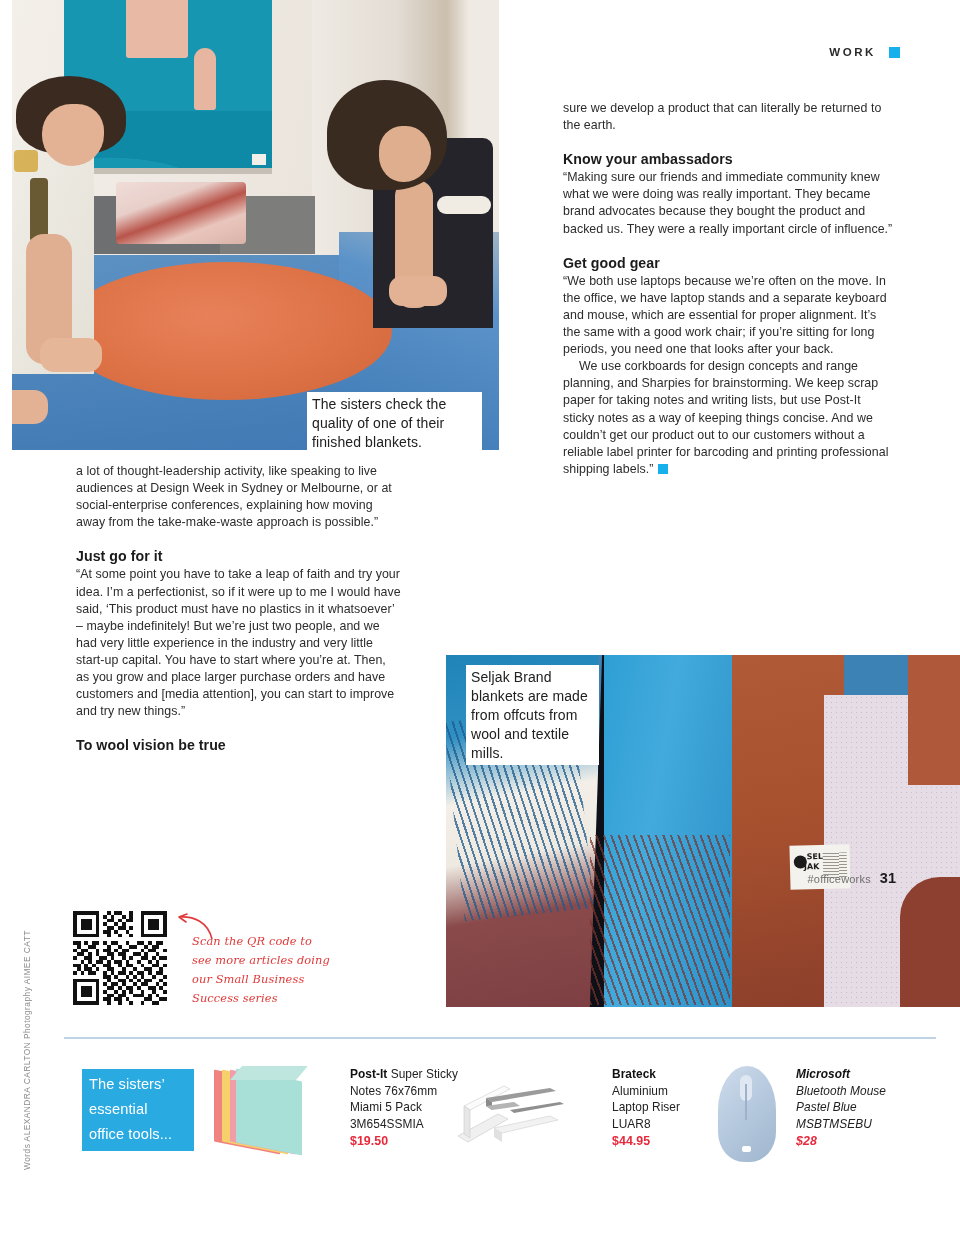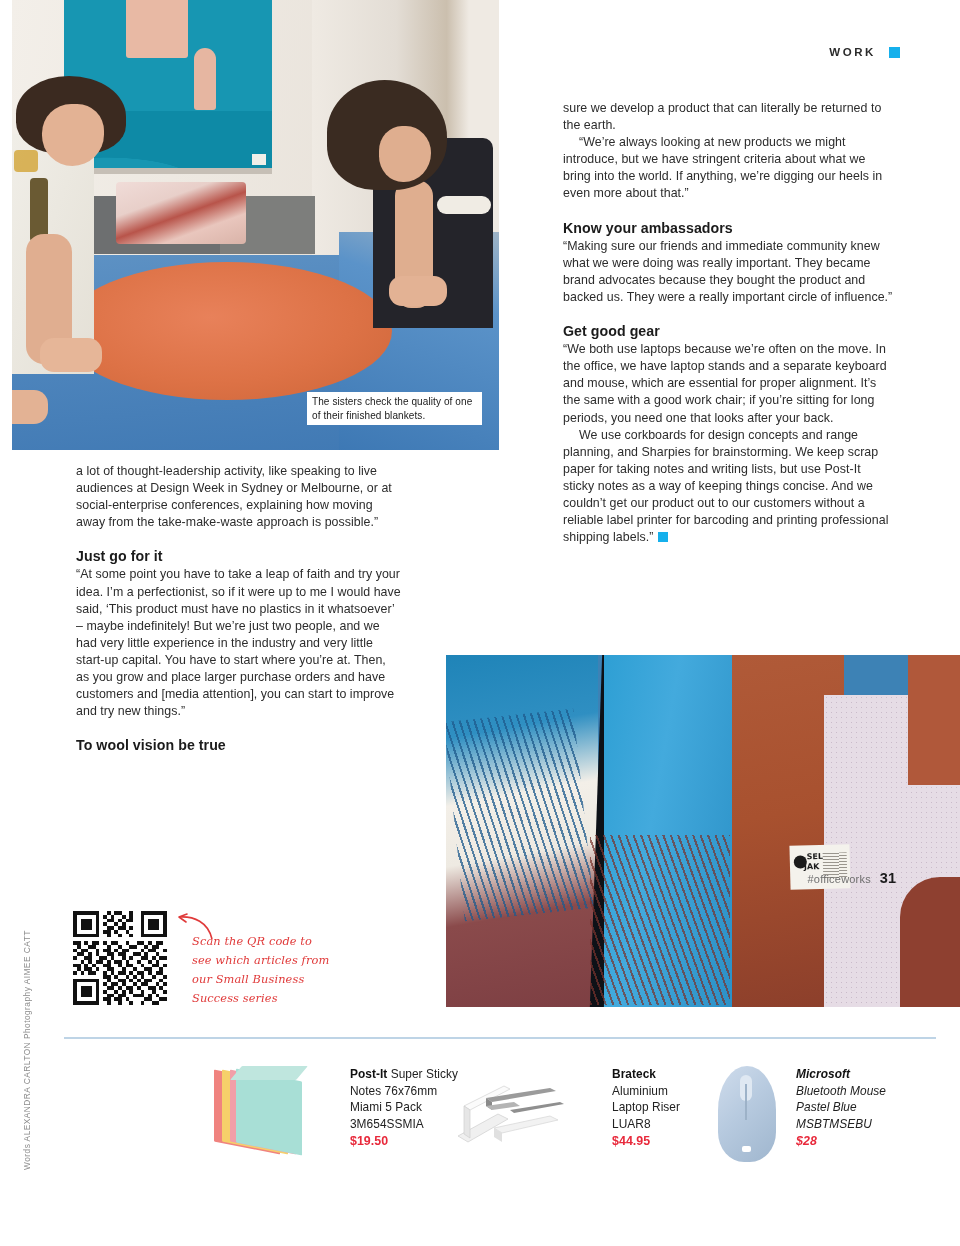--- a/index.html
+++ b/index.html
@@ -74,21 +74,21 @@
   .pt-p2 { position:absolute; right:10px; top:40px; width:170px; height:300px;}
   .pt-p2-hair { position:absolute; right:42px; top:40px; width:120px; height:110px; background:#3a2b21; border-radius:48% 52% 44% 40%;}
   .pt-p2-face { position:absolute; right:58px; top:86px; width:52px; height:56px; background:#dfae8f; border-radius:46% 50% 54% 48%;}
   .pt-p2-body { position:absolute; right:-4px; top:98px; width:120px; height:190px; background:#24242a; border-radius:28px 10px 0 0;}
   .pt-p2-sleeve { position:absolute; right:-2px; top:156px; width:54px; height:18px; background:#f0ece4; border-radius:9px;}
   .pt-p2-arm { position:absolute; right:56px; top:140px; width:38px; height:128px; background:#dfae8f; border-radius:16px;}
   .pt-p2-hand { position:absolute; right:42px; top:236px; width:58px; height:30px; background:#e3b294; border-radius:13px;}
 
   .caption {
     position: absolute; background: #ffffff; color: #202020;
-    font-size: 10px; line-height: 1.35; padding: 3px 5px 3px 5px;
+    font-size: 14px; line-height: 1.35; padding: 3px 5px 3px 5px;
     letter-spacing: .1px;
   }
   .caption-top { left: 307px; top: 392px; width: 175px; }
   .caption-bottom { left: 466px; top: 665px; width: 133px; }
 
   
   .photo-bottom {
     position: absolute; left: 446px; top: 655px; width: 514px; height: 352px;
     overflow: hidden; background: #3d82b5;
   }
@@ -241,33 +241,33 @@
     <div class="pb-e"></div>
     <div class="pb-f"></div>
     <div class="pb-g"></div>
     <div class="pb-tag">
       <div class="pb-tag-dot"></div>
       <div class="pb-tag-t1">SEL</div>
       <div class="pb-tag-t2">JAK</div>
       <div class="pb-tag-lines"></div>
     </div>
   </div>
+  <div class="caption caption-bottom">Seljak Brand blankets are made from offcuts from wool and textile mills.</div>
 
   <div class="col-left bodytext">
     <p>a lot of thought-leadership activity, like speaking to live audiences at Design Week in Sydney or Melbourne, or at social-enterprise conferences, explaining how moving away from the take-make-waste approach is possible.”</p>
 
     <div class="subhead">Just go for it</div>
     <p>“At some point you have to take a leap of faith and try your idea. I’m a perfectionist, so if it were up to me I would have said, ‘This product must have no plastics in it whatsoever’ – maybe indefinitely! But we’re just two people, and we had very little experience in the industry and very little start-up capital. You have to start where you’re at. Then, as you grow and place larger purchase orders and have customers and [media attention], you can start to improve and try new things.”</p>
 
     <div class="subhead">To wool vision be true</div>
   </div>
 
   <div class="col-right bodytext">
     <p>sure we develop a product that can literally be returned to the earth.</p>
-    <p class="ind">“We’re always looking at new products we might introduce, but we have stringent criteria about what we bring into the world. If anything, we’re digging our heels in even more about that.”</p>
 
     <div class="subhead">Know your ambassadors</div>
     <p>“Making sure our friends and immediate community knew what we were doing was really important. They became brand advocates because they bought the product and backed us. They were a really important circle of influence.”</p>
 
     <div class="subhead">Get good gear</div>
     <p>“We both use laptops because we’re often on the move. In the office, we have laptop stands and a separate keyboard and mouse, which are essential for proper alignment. It’s the same with a good work chair; if you’re sitting for long periods, you need one that looks after your back.</p>
     <p class="ind"><span>We use corkboards for design concepts and range planning, and Sharpies for brainstorming. We keep scrap paper for taking notes and writing lists, but use Post-It sticky notes as a way of keeping things concise. And we couldn’t get our product out to our customers without a reliable label printer for barcoding and printing professional shipping labels.”</span><span class="endmark"></span></p>
   </div>
 
   <div class="qr-wrap">
@@ -444,29 +444,34 @@
           <rect x="21" y="24" width="2" height="1"></rect>
       </g>
     </svg>
   </div>
   <svg class="qr-arrow" viewBox="0 0 40 30">
     <path d="M38 27 C 34 10, 20 4, 5 5" stroke="#e03a3a" stroke-width="1.6" fill="none"></path>
     <path d="M5 5 L 13 2 M5 5 L 12 10" stroke="#e03a3a" stroke-width="1.6" fill="none" stroke-linecap="round"></path>
   </svg>
   <div class="qr-note">
     <div>Scan the QR code to</div>
-    <div>see which articles from</div>
+    <div>see more articles doing</div>
     <div>our Small Business</div>
     <div>Success series</div>
   </div>
 
   <div class="divider"></div>
 
   <div class="strip">
 
+    <div class="tools-badge">
+      <span>The sisters’</span>
+      <span>essential</span>
+      <span>office tools...</span>
+    </div>
 
     <div class="postit">
       <div class="pi pi1"></div>
       <div class="pi pi2"></div>
       <div class="pi pi3"></div>
       <div class="pi pi4"></div>
       <div class="pi pi-top"></div>
     </div>
     <div class="product p-text" style="left:244px; top:18px; width:150px;justify-content:flex-end;">
       <div>

